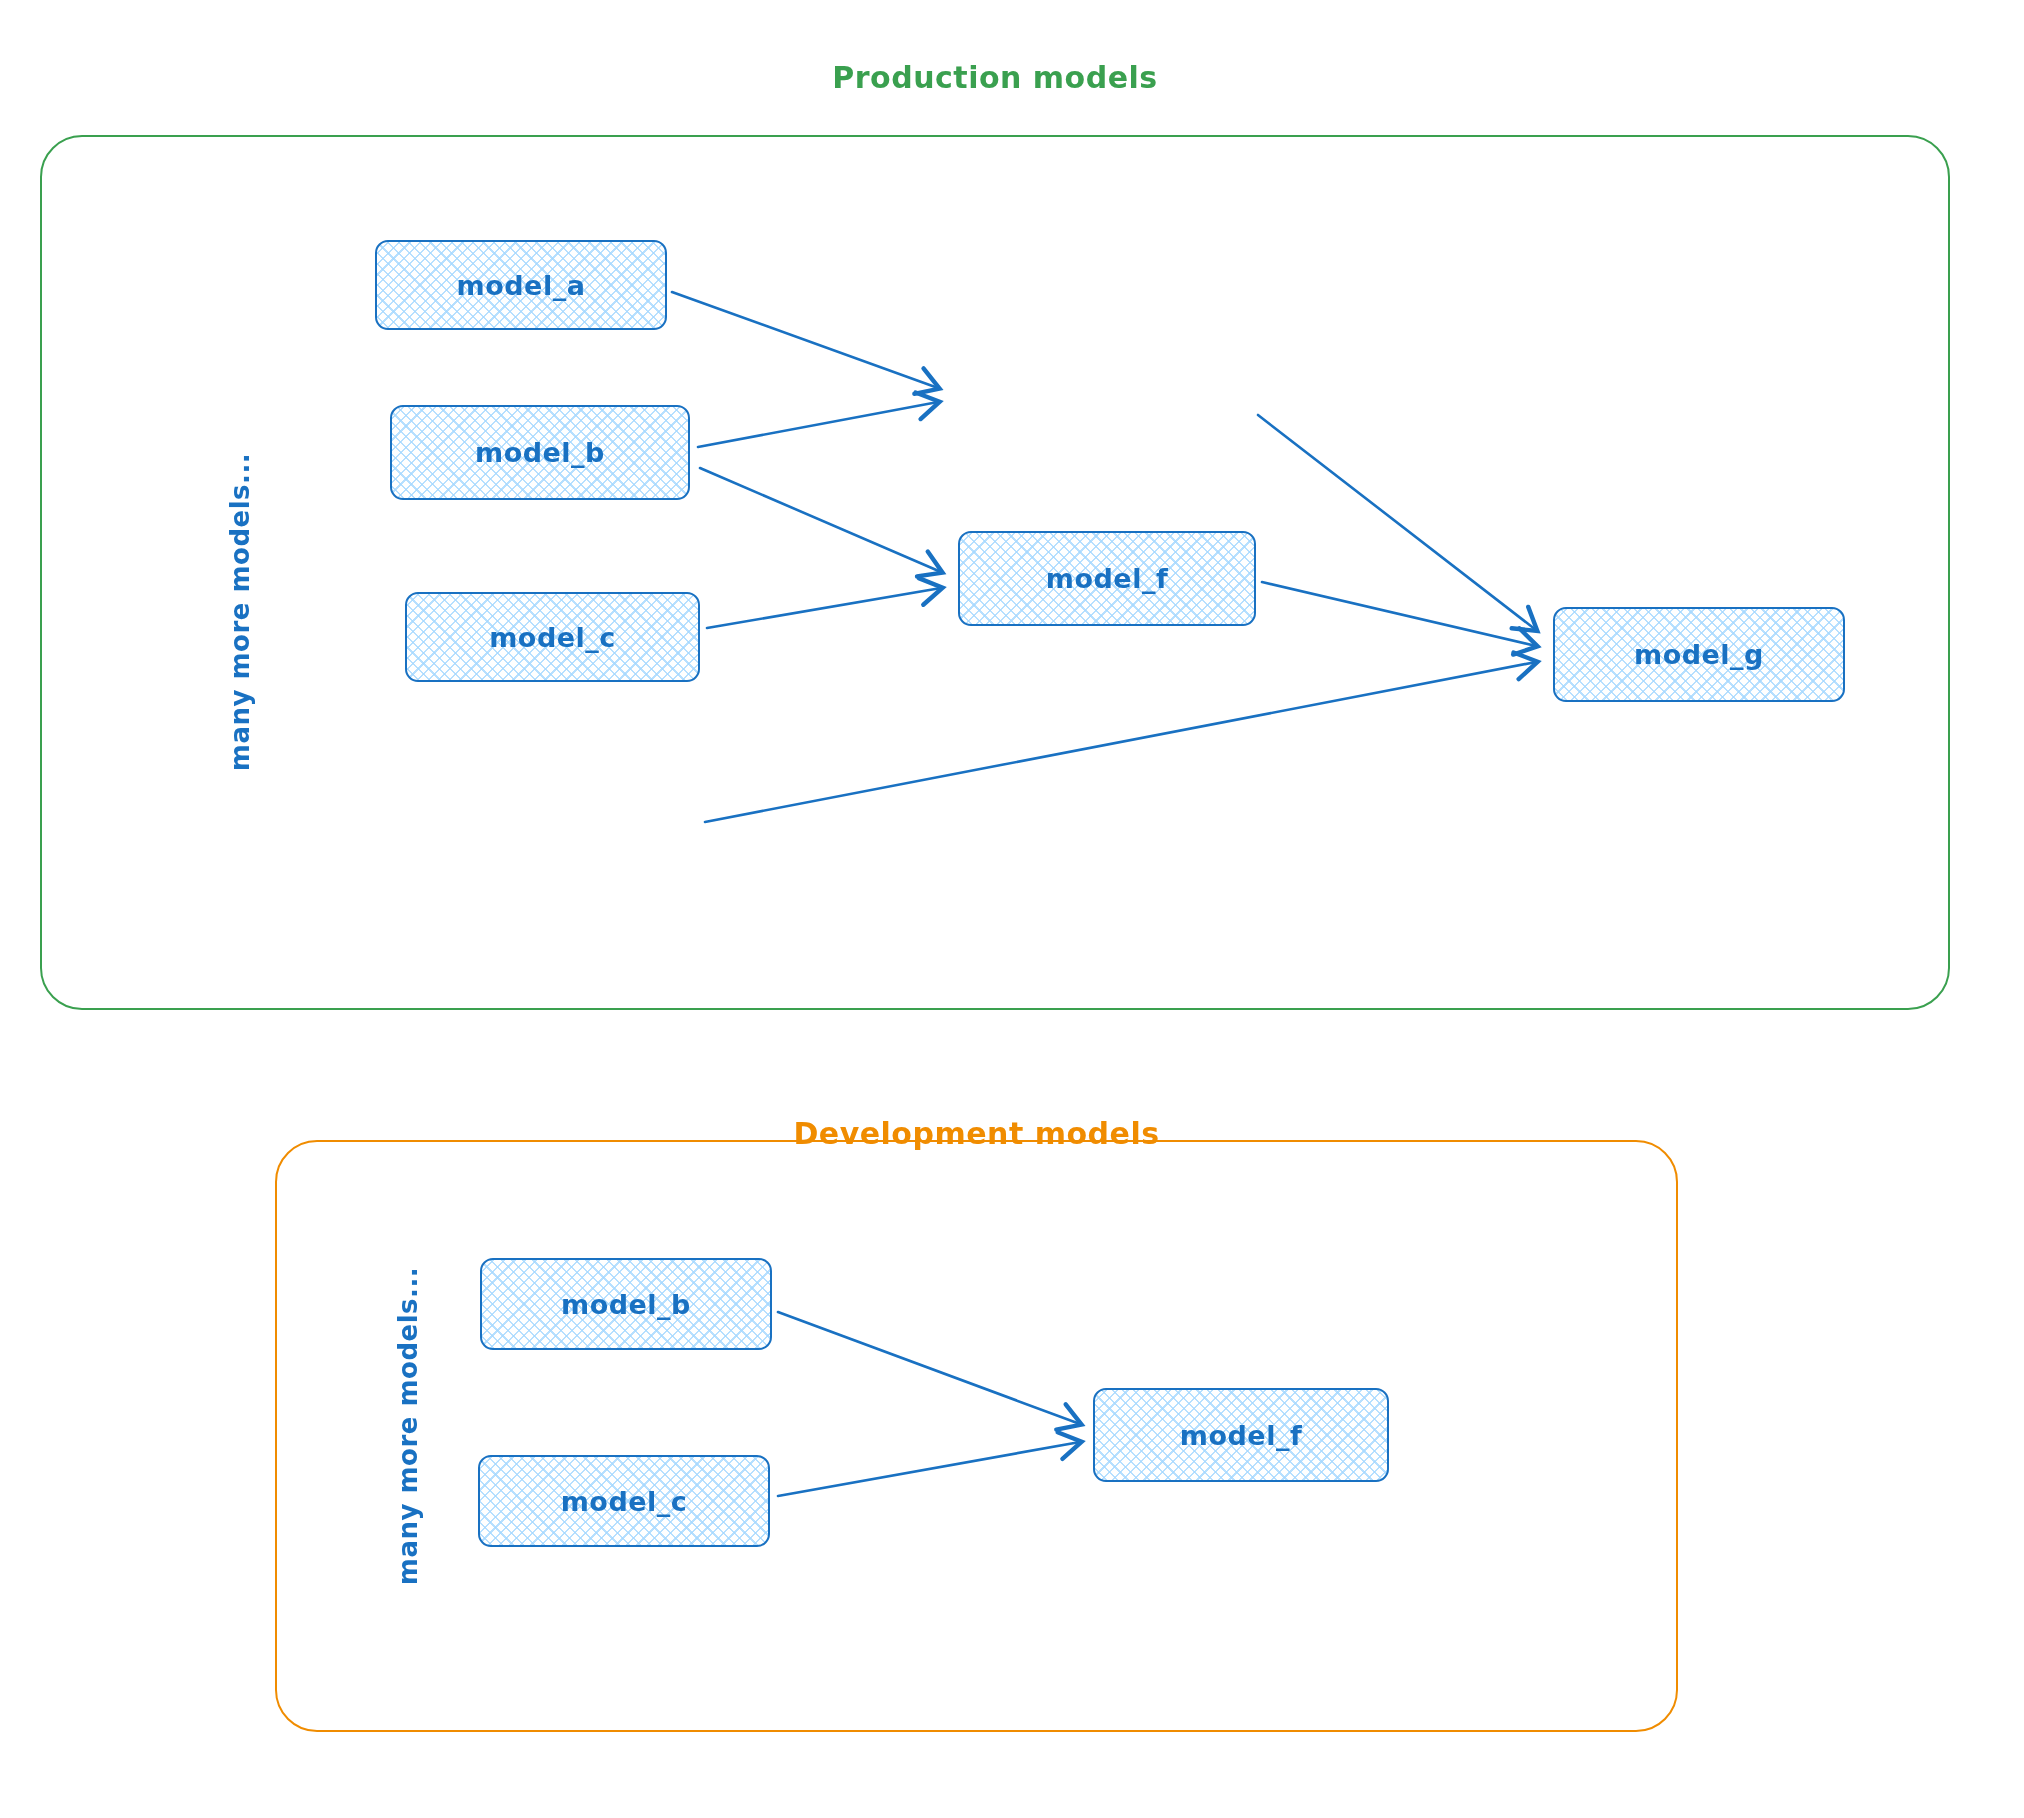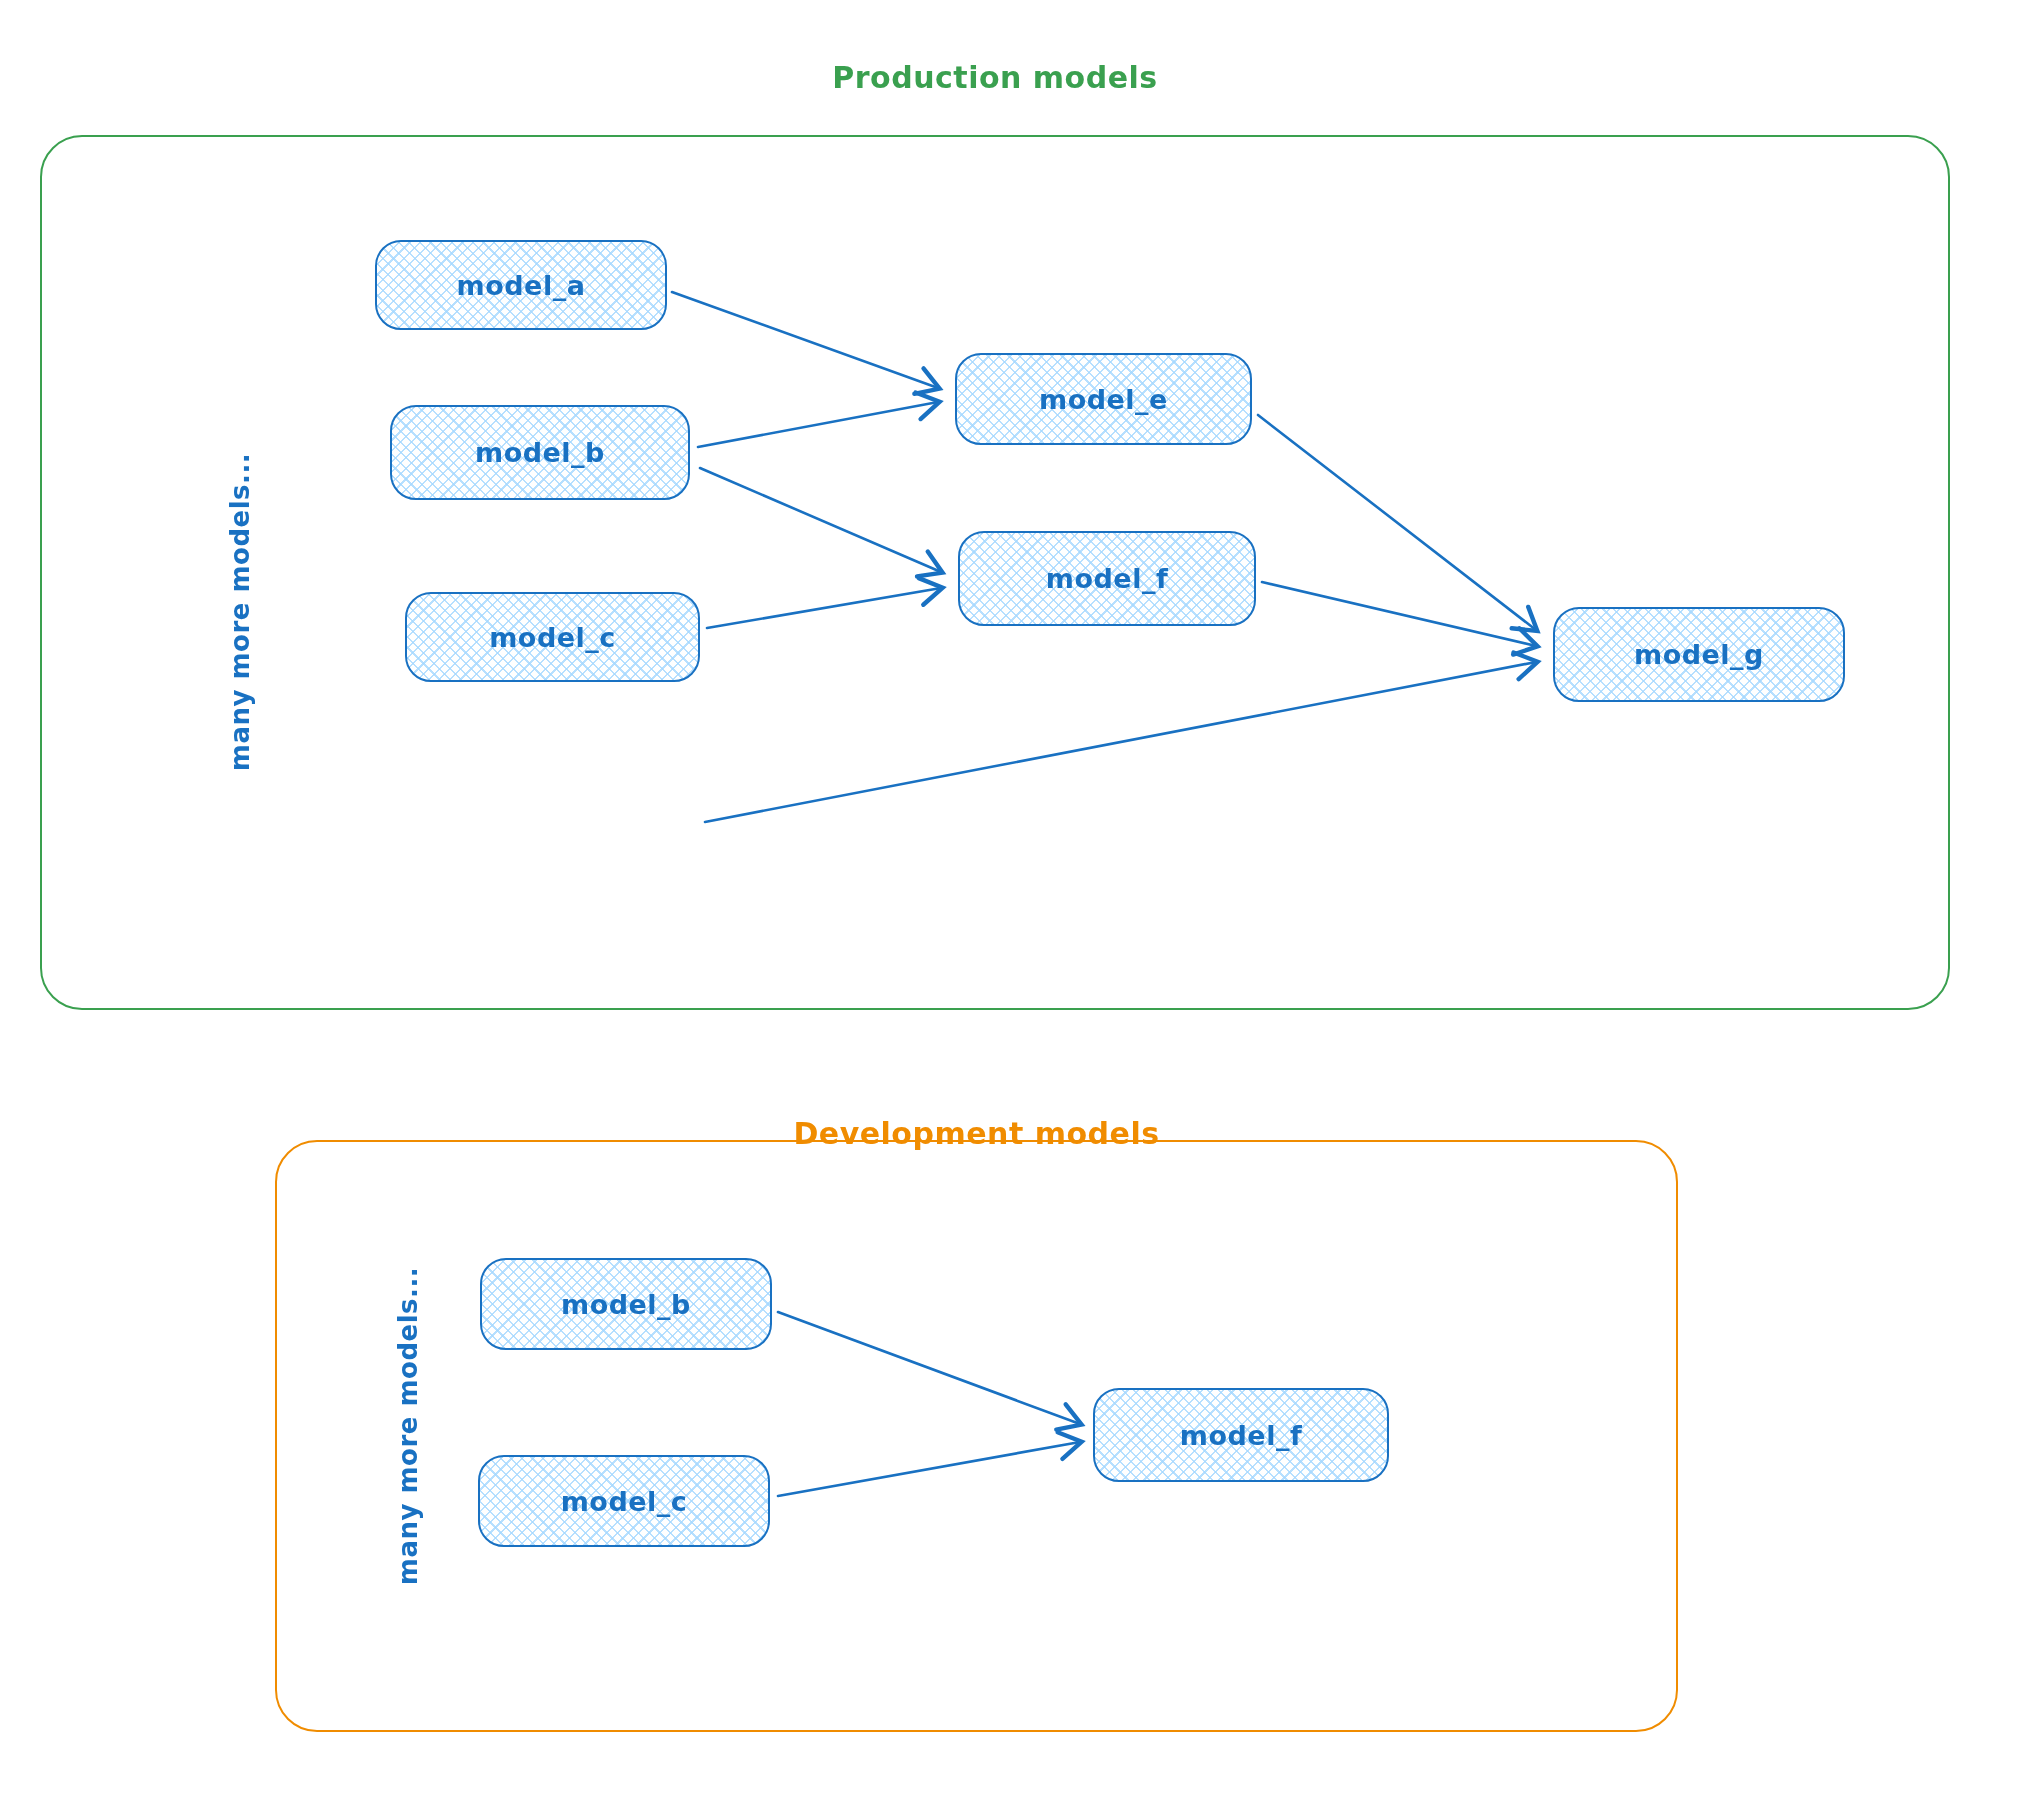--- a/index.html
+++ b/index.html
@@ -25,21 +25,21 @@
 
   .container-box{
     position:absolute;border-radius:42px;background:transparent;
   }
   .container-green{border:2.5px solid var(--green);}
   .container-orange{border:2.5px solid var(--orange);}
 
   .node{
     position:absolute;
     border:2.5px solid var(--blue);
-    border-radius:26px;
+    border-radius:13px;
     display:flex;align-items:center;justify-content:center;
     color:var(--blue);
     font-size:27px;font-weight:600;letter-spacing:.5px;
     background:
       repeating-linear-gradient(45deg, var(--hatch) 0 1.6px, transparent 1.6px 7.5px),
       repeating-linear-gradient(135deg, var(--hatch) 0 1.6px, transparent 1.6px 7.5px),
       #ffffff;
   }
 
   .side-label{
@@ -70,23 +70,20 @@
 
   <div class="node" style="left:390px;top:405px;width:300px;height:95px;">
     <span>model_b</span>
   </div>
 
   <div class="node" style="left:405px;top:592px;width:295px;height:90px;">
     <span>model_c</span>
   </div>
 
 
-  <div class="node" style="left:955px;top:353px;width:297px;height:92px;">
-    <span>model_e</span>
-  </div>
 
   <div class="node" style="left:958px;top:531px;width:298px;height:95px;">
     <span>model_f</span>
   </div>
 
   <div class="node" style="left:1553px;top:607px;width:292px;height:95px;text-align:center;">
     <span>model_g</span>
   </div>
 
   <div class="section-title title-orange" style="left:275px;top:1080px;width:1403px;margin-top:36px;">Development models</div>

